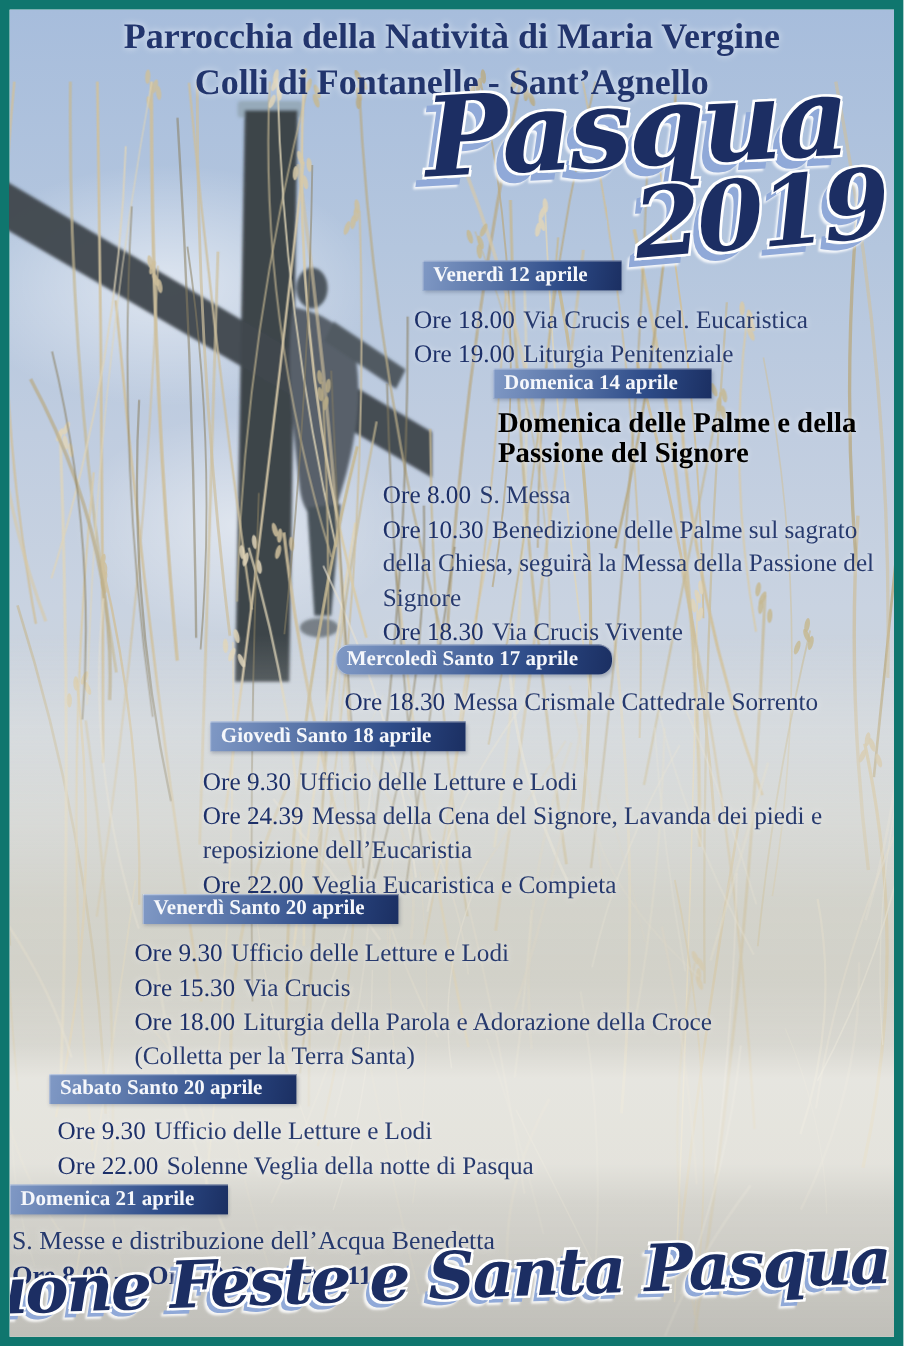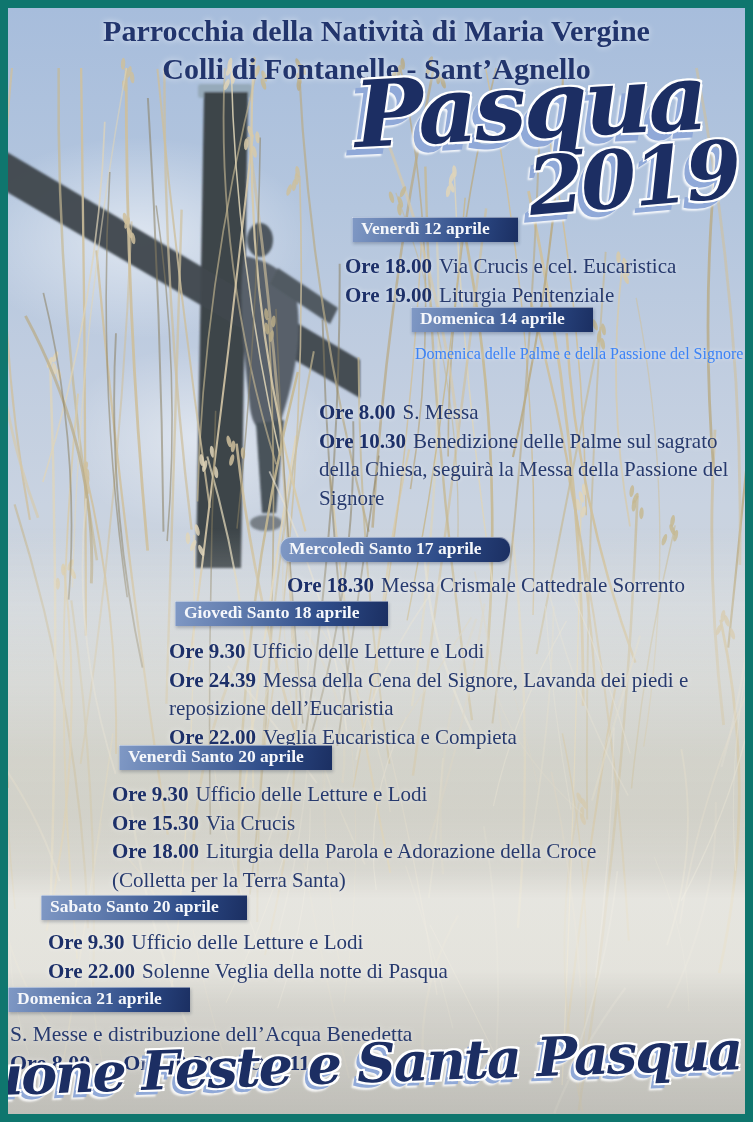--- a/index.html
+++ b/index.html
@@ -70,23 +70,23 @@
     position:absolute;display:inline-block;
     padding:3px 28px 4px 9px;
     font-weight:bold;font-size:17.5px;line-height:17.5px;color:#f5f7fb;
     background:linear-gradient(100deg,#8099c5 0%,#5672a6 38%,#2d4b88 70%,#1b2f62 100%);
     box-shadow:inset 0 1px 0 rgba(255,255,255,.45), inset 1px 0 0 rgba(255,255,255,.3), 1px 2px 3px rgba(20,30,60,.25);
     white-space:nowrap;
   }
   .evblock{position:absolute;font-size:21px;line-height:28.5px;color:#273a6e;
     text-shadow:0 0 5px rgba(255,255,255,.6);}
   .ev{margin:0;}
-  .t{font-weight:bold;color:#1d3069;margin-right:7px;}
+  .t{font-weight:normal;color:#1d3069;margin-right:7px;}
   .subtitle{
-    position:absolute;font-weight:normal;font-size:16px;line-height:25px;color:#3b82f6;
+    position:absolute;font-weight:bold;font-size:24px;line-height:25px;color:#000000;
     text-shadow:0 0 5px rgba(255,255,255,.6);
   }
   .intro-line{position:absolute;font-size:21.5px;line-height:27px;color:#273a6e;
     text-shadow:0 0 5px rgba(255,255,255,.6);}
   .times-line{position:absolute;font-size:22px;line-height:27px;font-weight:bold;color:#1d3069;
     text-shadow:0 0 5px rgba(255,255,255,.6);}
   .closing{
     position:absolute;right:4px;top:1026px;font-size:54px;line-height:60px;
     transform:rotate(-2deg);letter-spacing:-2px;
     text-shadow:
@@ -424,20 +424,23 @@
       <div class="evblock s2-ev">
 
           <div class="ev">
             <span class="t">Ore 8.00</span><span>S. Messa</span>
           </div>
 
           <div class="ev">
             <span class="t">Ore 10.30</span><span>Benedizione delle Palme sul sagrato della Chiesa, seguirà la Messa della Passione del Signore</span>
           </div>
 
+          <div class="ev">
+            <span class="t">Ore 18.30</span><span>Via Crucis Vivente</span>
+          </div>
         </div>
     </div>
 
     <div>
       <span class="bar s3-bar">Mercoledì Santo 17 aprile</span>
       <div class="evblock s3-ev">
 
           <div class="ev">
             <span class="t">Ore 18.30</span><span>Messa Crismale Cattedrale Sorrento</span>
           </div>

